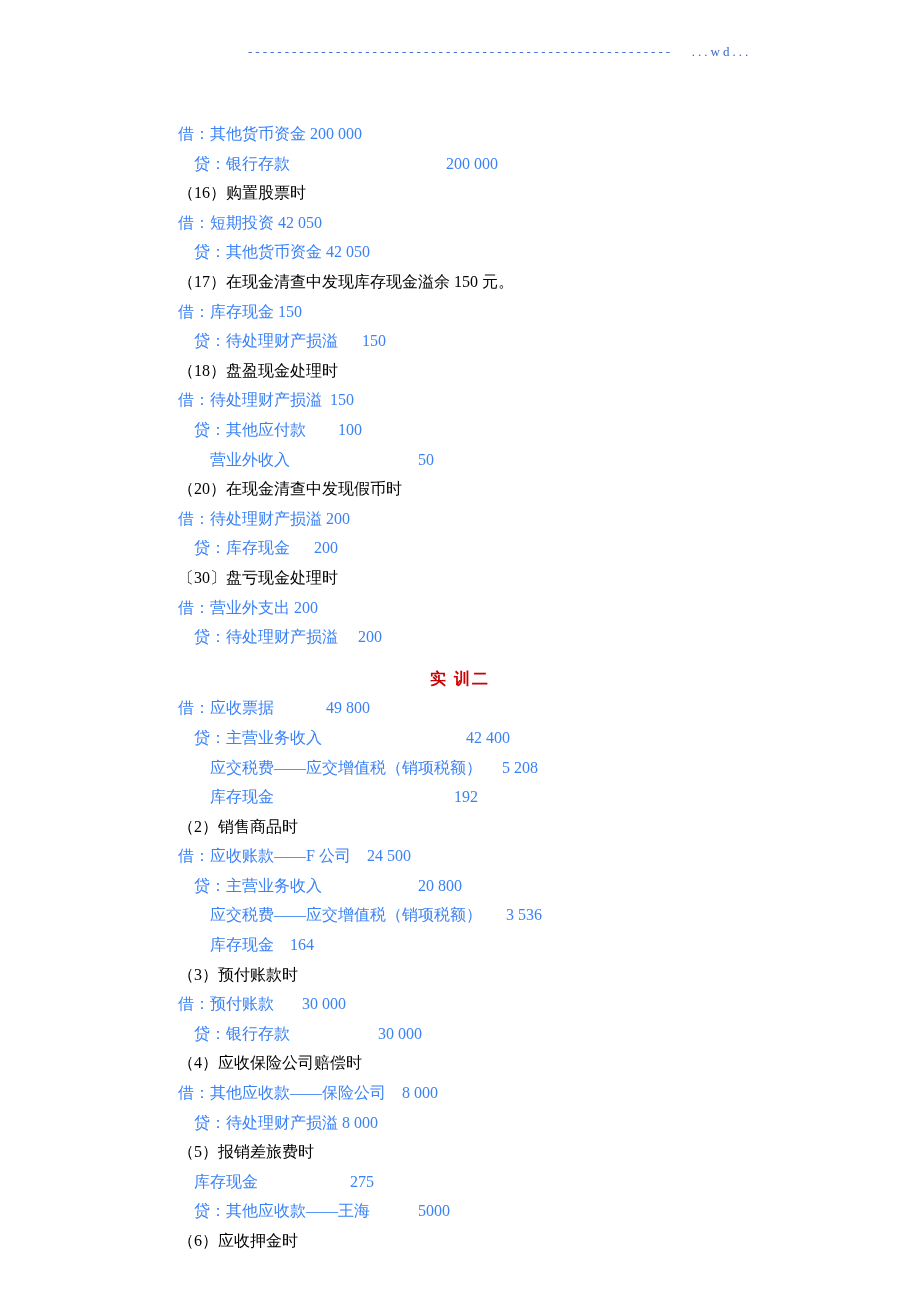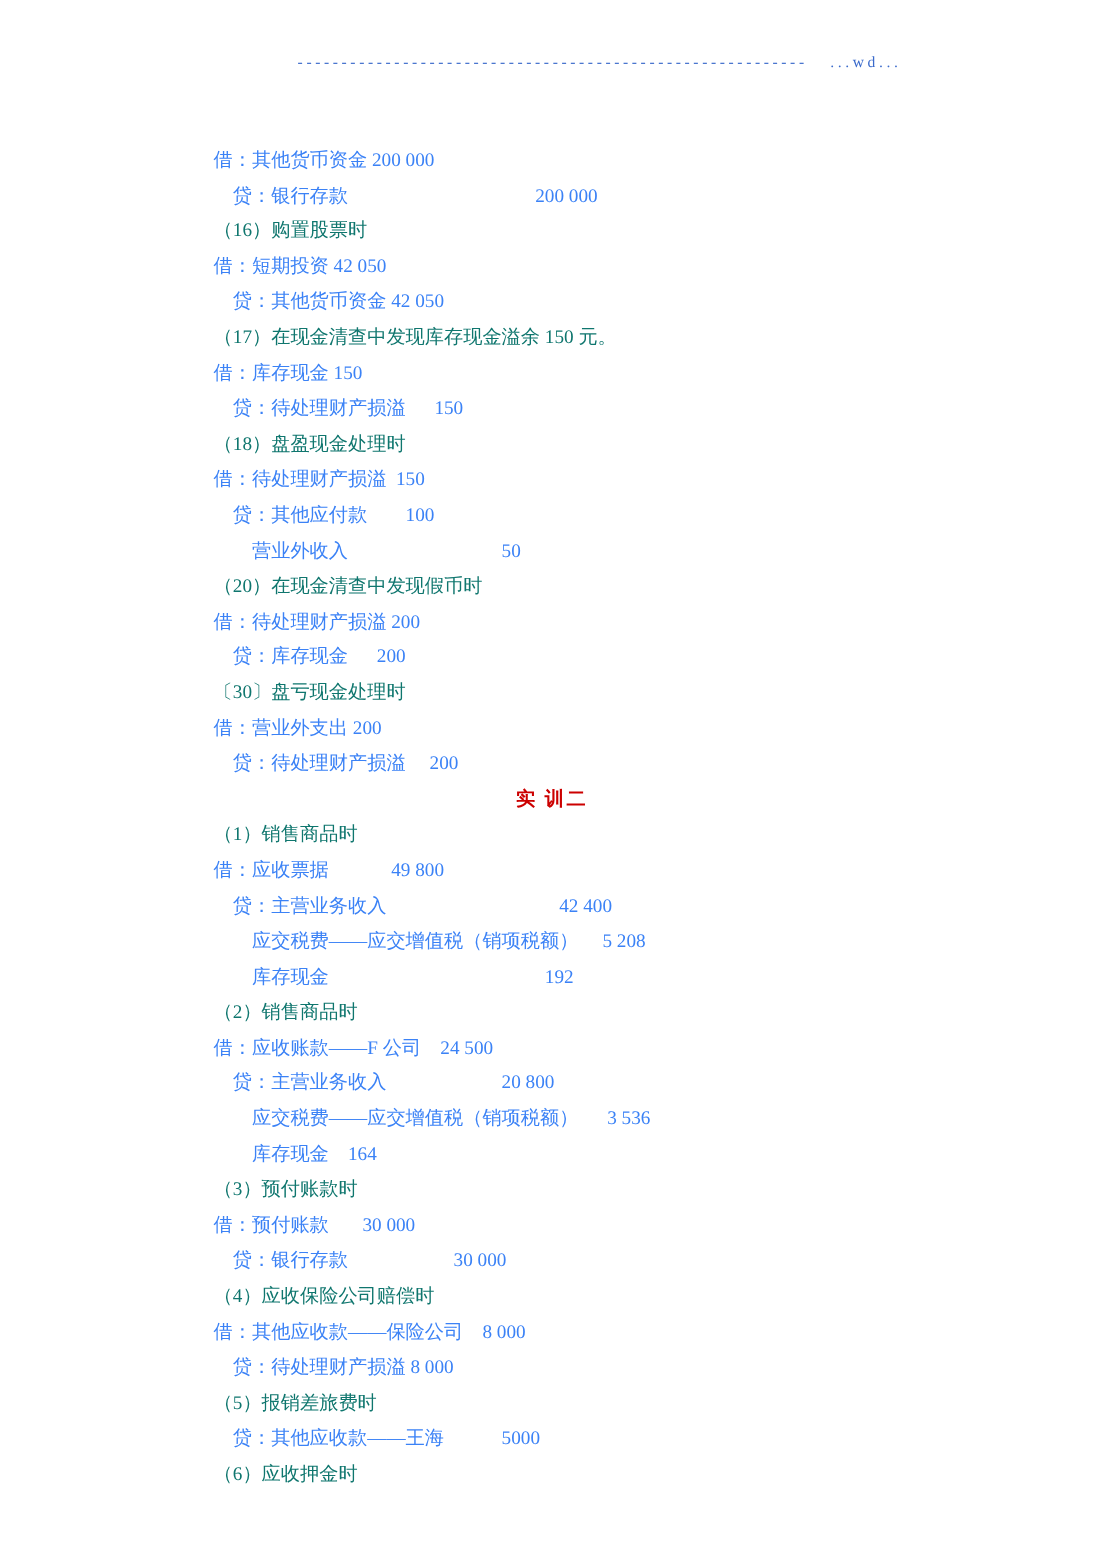--- a/index.html
+++ b/index.html
@@ -24,28 +24,28 @@
     white-space: pre;
     text-align: left;
     margin-bottom: 55px;
     margin-left: 70px;
   }
   .line {
     white-space: pre;
     color: #3b82f6;
   }
   .black {
-    color: #0f766e;
+    color: #000000;
   }
   .title-center {
     text-align: center;
     font-weight: bold;
     color: #cc0000;
     letter-spacing: 2px;
-    margin-top: 0px;
+    margin-top: 12px;
   }
 </style>
 </head>
 <body>
 
 <div class="page">
   <div class="header">----------------------------------------------------------   ...wd...</div>
   <div id="content">
       <div class="line">借：其他货币资金 200 000</div>
       <div class="line">    贷：银行存款                                       200 000</div>
@@ -59,33 +59,33 @@
       <div class="line">借：待处理财产损溢  150</div>
       <div class="line">    贷：其他应付款        100</div>
       <div class="line">        营业外收入                                50</div>
       <div class="line black">（20）在现金清查中发现假币时</div>
       <div class="line">借：待处理财产损溢 200</div>
       <div class="line">    贷：库存现金      200</div>
       <div class="line black">〔30〕盘亏现金处理时</div>
       <div class="line">借：营业外支出 200</div>
       <div class="line">    贷：待处理财产损溢     200</div>
       <div class="title-center">实   训二</div>
-      <div class="line black">（1）销售商品时</div>
       <div class="line">借：应收票据             49 800</div>
       <div class="line">    贷：主营业务收入                                    42 400</div>
       <div class="line">        应交税费——应交增值税（销项税额）     5 208</div>
       <div class="line">        库存现金                                             192</div>
       <div class="line black">（2）销售商品时</div>
       <div class="line">借：应收账款——F 公司    24 500</div>
       <div class="line">    贷：主营业务收入                        20 800</div>
       <div class="line">        应交税费——应交增值税（销项税额）      3 536</div>
       <div class="line">        库存现金    164</div>
       <div class="line black">（3）预付账款时</div>
       <div class="line">借：预付账款       30 000</div>
       <div class="line">    贷：银行存款                      30 000</div>
       <div class="line black">（4）应收保险公司赔偿时</div>
       <div class="line">借：其他应收款——保险公司    8 000</div>
       <div class="line">    贷：待处理财产损溢 8 000</div>
       <div class="line black">（5）报销差旅费时</div>
+      <div class="line">    库存现金                       275</div>
       <div class="line">    贷：其他应收款——王海            5000</div>
       <div class="line black">（6）应收押金时</div>
     </div>
 </div>
 
 </body></html>

